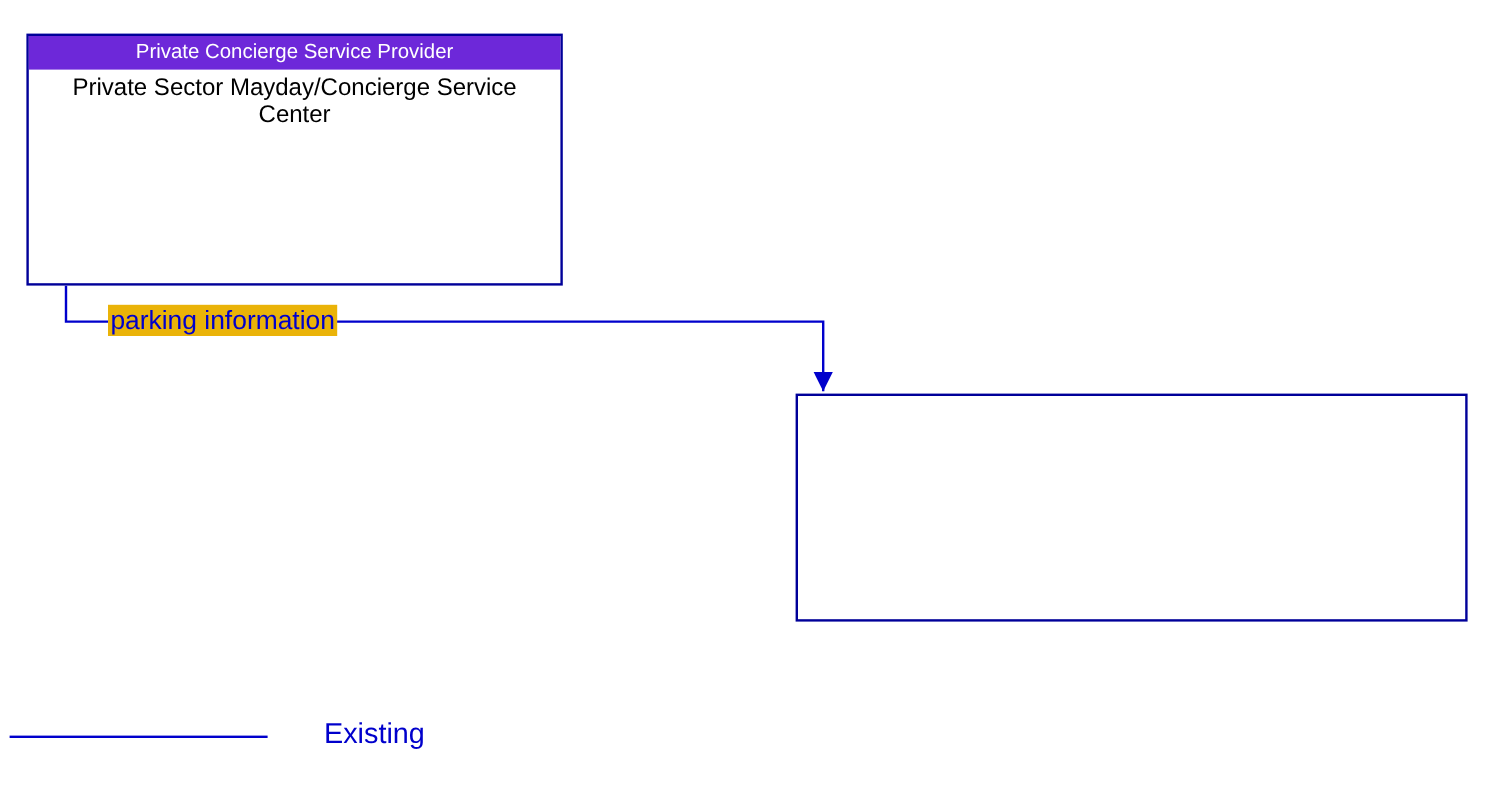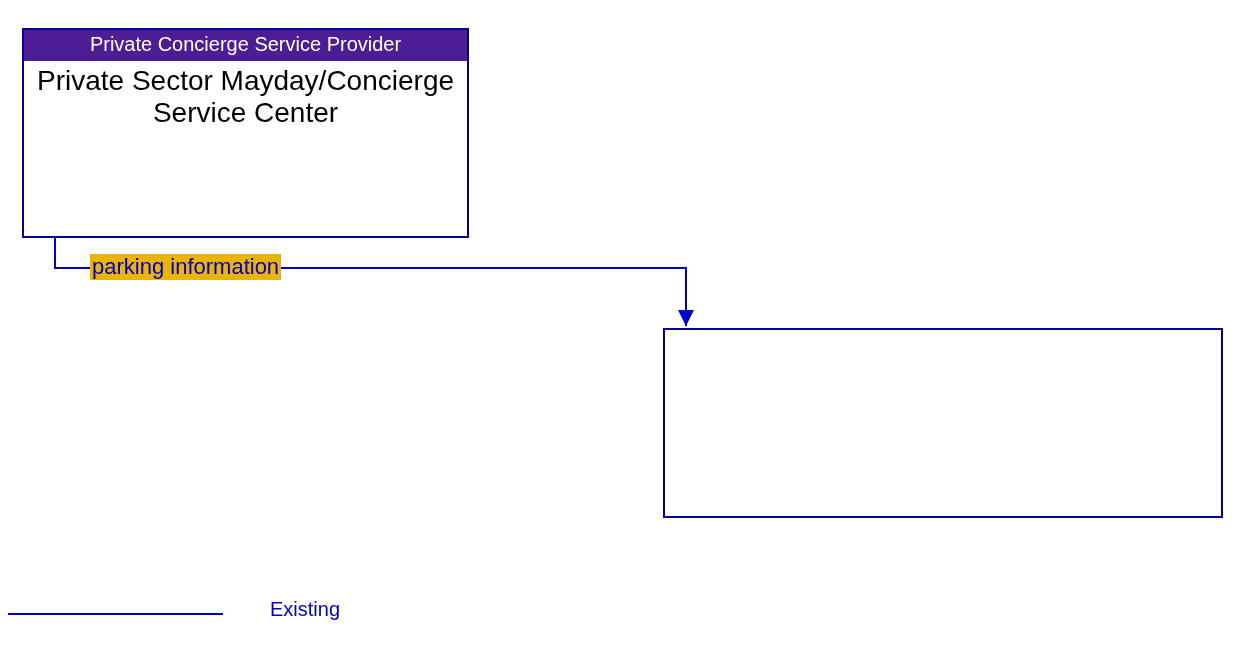--- a/index.html
+++ b/index.html
@@ -12,51 +12,51 @@
     position: relative;
     overflow: hidden;
   }
   .box {
     position: absolute;
     border: 2px solid #000099;
     background: #ffffff;
     box-sizing: border-box;
   }
   .box-header {
-    background: #4c1d95;
+    background: #6d28d9;
     color: #ffffff;
     text-align: center;
-    font-size: 20px;
+    font-size: 17px;
     padding: 3px 4px 5px 4px;
     font-weight: normal;
   }
   .box-body {
     color: #000000;
     text-align: center;
-    font-size: 28px;
+    font-size: 20px;
     padding: 4px 10px;
     line-height: 1.15;
   }
   .flow-label {
     position: absolute;
     color: #0000cc;
     font-size: 22px;
     background: #eab308;
     padding: 0 2px;
     white-space: nowrap;
   }
   .legend-line {
     position: absolute;
     height: 0;
     border-top: 2px solid #0000cc;
   }
   .legend-text {
     position: absolute;
     color: #0000cc;
-    font-size: 20px;
+    font-size: 24px;
   }
   svg.connector {
     position: absolute;
     left: 0;
     top: 0;
     width: 1252px;
     height: 658px;
     pointer-events: none;
   }
 </style>

